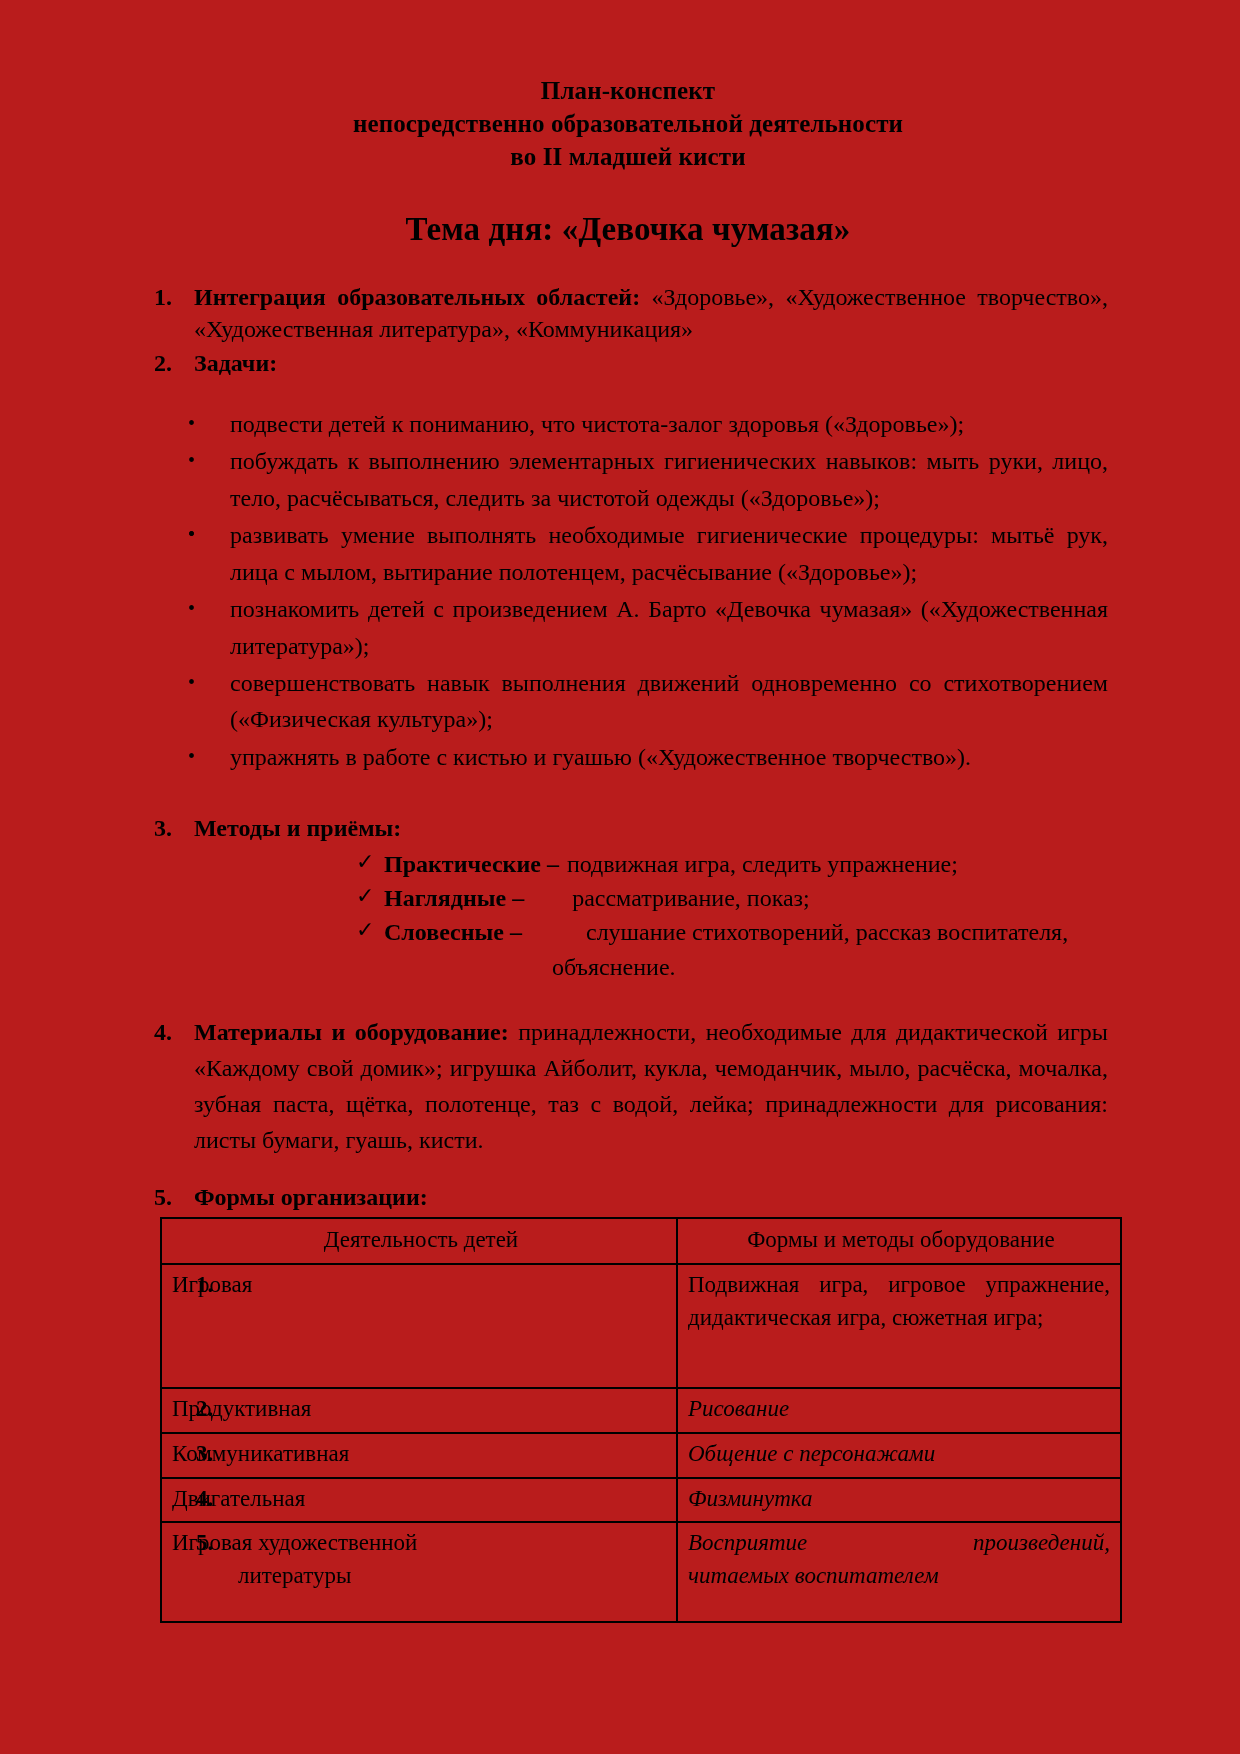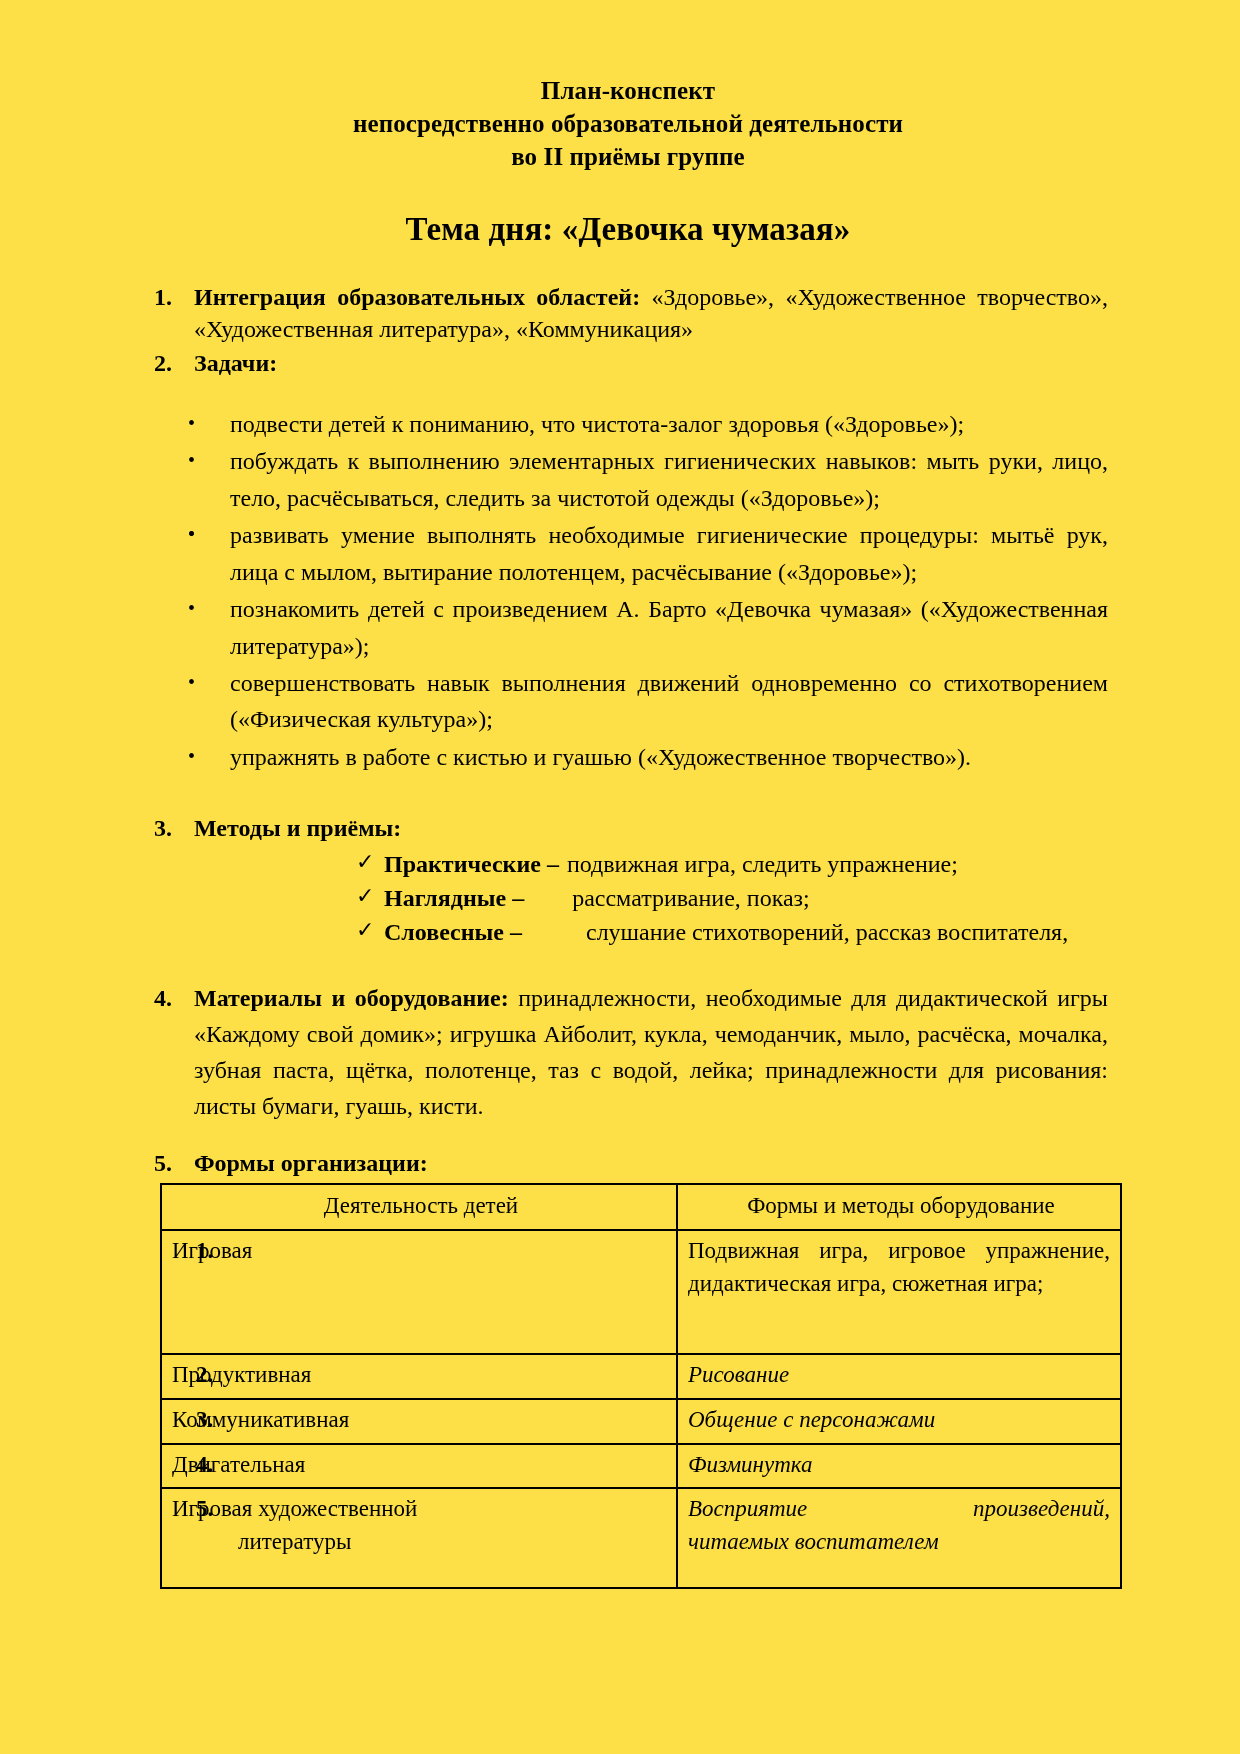--- a/index.html
+++ b/index.html
@@ -10,21 +10,21 @@
   }
   body {
     font-family: "Liberation Serif", "DejaVu Serif", serif;
     color: #000000;
   }
   .page {
     position: relative;
     width: 1240px;
     height: 1754px;
     margin: 0 auto;
-    background: #fde047;
+    background: #b91c1c;
     box-sizing: border-box;
     padding: 74px 132px 0 148px;
     overflow: hidden;
   }
 
   
   .title-block {
     text-align: center;
     font-weight: bold;
     font-size: 25px;
@@ -194,21 +194,21 @@
   .cell-indent2 { padding-left: 66px; text-indent: 0; }
 </style>
 </head>
 <body>
 
 <div class="page">
 
   <div class="title-block">
     <span class="title-line">План-конспект</span>
     <span class="title-line">непосредственно образовательной деятельности</span>
-    <span class="title-line">во II приёмы группе</span>
+    <span class="title-line">во II младшей кисти</span>
   </div>
 
   <div class="theme-line">Тема дня: «Девочка чумазая»</div>
 
   <div class="num-item" style="margin-top:34px;">
     <span class="num">1.</span><span class="lead">Интеграция образовательных областей:</span><span> «Здоровье», «Художественное творчество»,  «Художественная литература», «Коммуникация»</span>
   </div>
 
   <div class="num-item tight">
     <span class="num">2.</span><span class="lead">Задачи:</span>
@@ -232,20 +232,21 @@
     <li>
       <span class="tick">✓</span><span class="ck-term">Практические –</span><span class="gap-a"></span><span>подвижная игра, следить упражнение;</span>
     </li>
     <li>
       <span class="tick">✓</span><span class="ck-term">Наглядные –</span><span class="gap-b"></span><span>рассматривание, показ;</span>
     </li>
     <li>
       <span class="tick">✓</span><span class="ck-term">Словесные –</span><span class="gap-c"></span><span>слушание стихотворений, рассказ воспитателя,</span>
     </li>
   </ul>
+  <div class="check-cont">объяснение.</div>
 
   <div class="sect4 para-justify">
     <span class="num">4.</span><span class="lead">Материалы и оборудование:</span><span>   принадлежности, необходимые для дидактической игры «Каждому свой домик»; игрушка Айболит, кукла, чемоданчик, мыло, расчёска, мочалка, зубная паста, щётка, полотенце, таз с водой, лейка; принадлежности для рисования: листы бумаги, гуашь, кисти.</span>
   </div>
 
   <div class="sect5">
     <span class="num">5.</span><span>Формы организации:</span>
   </div>
 
   <table class="forms">

